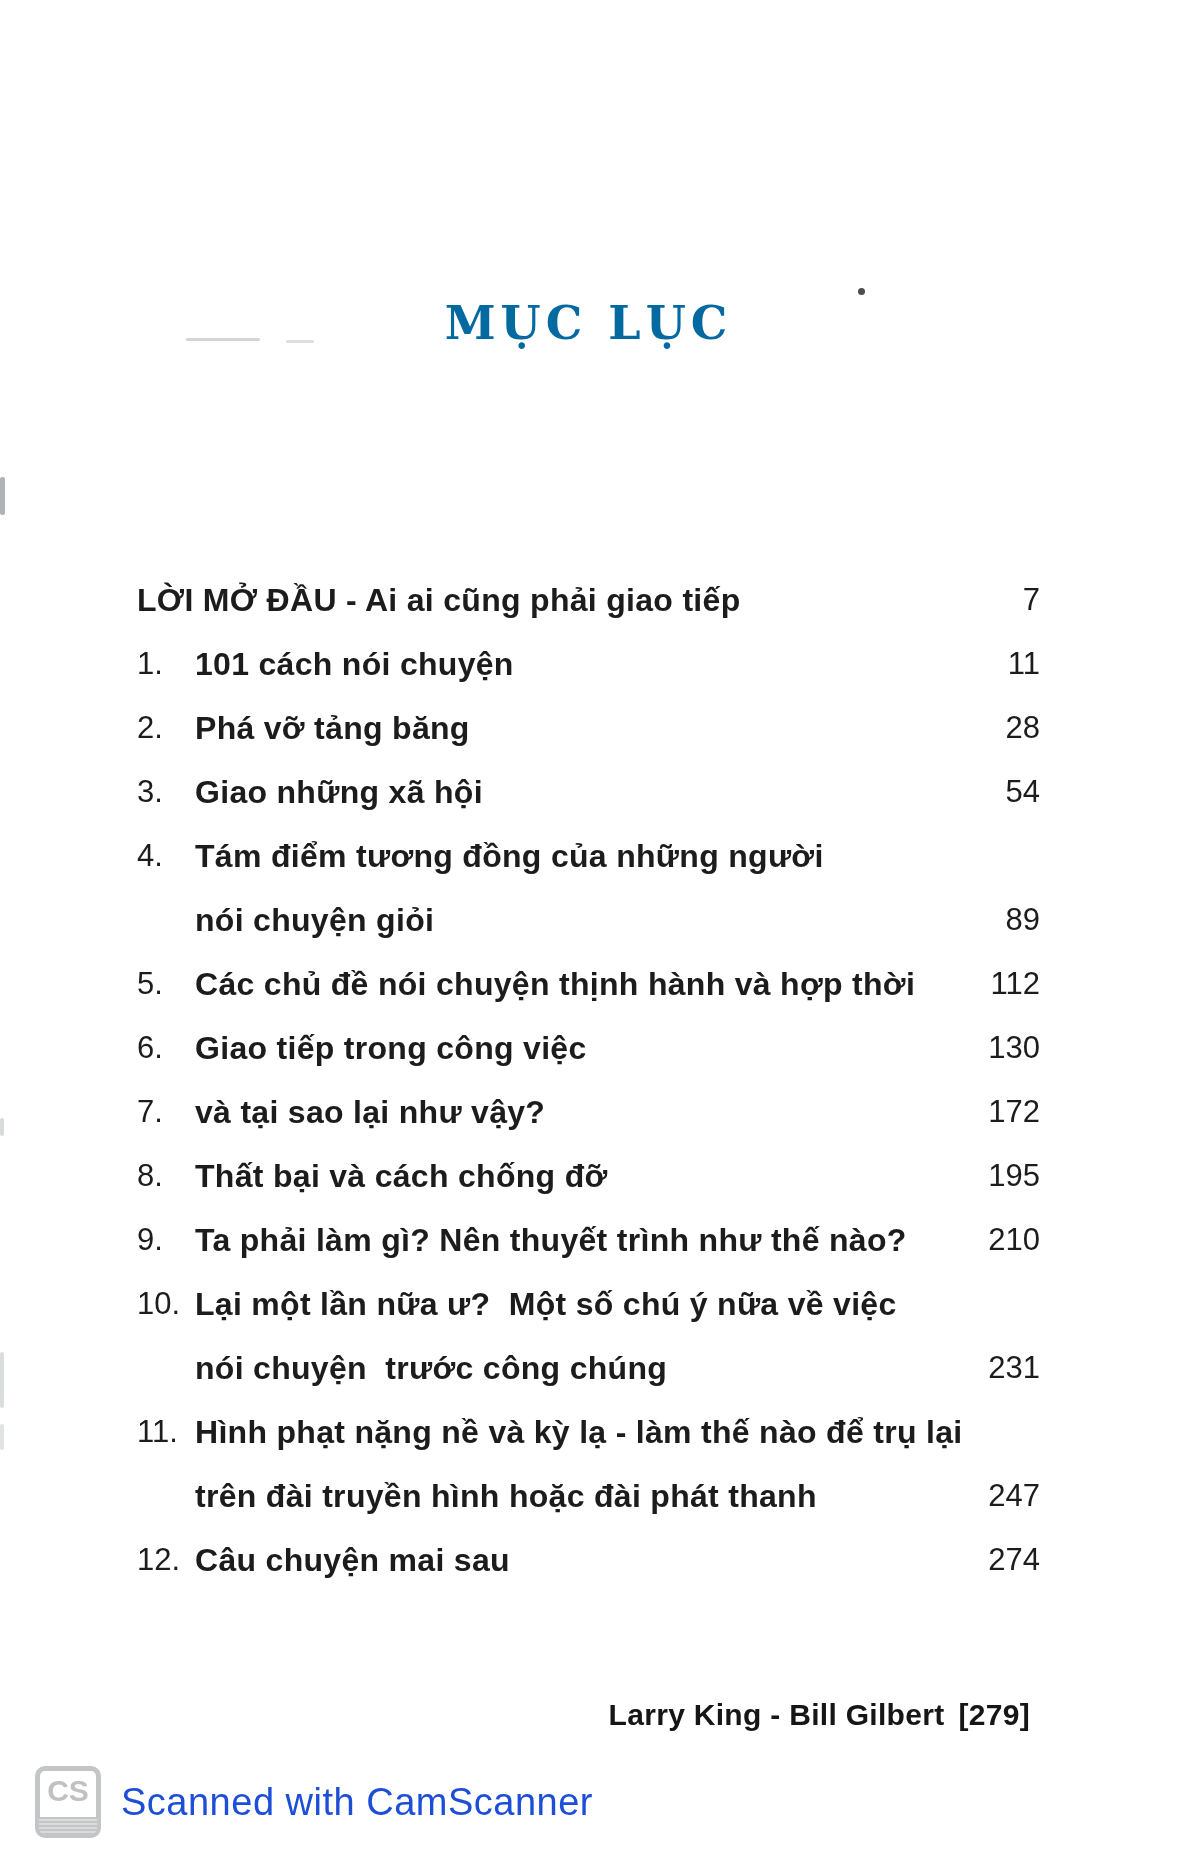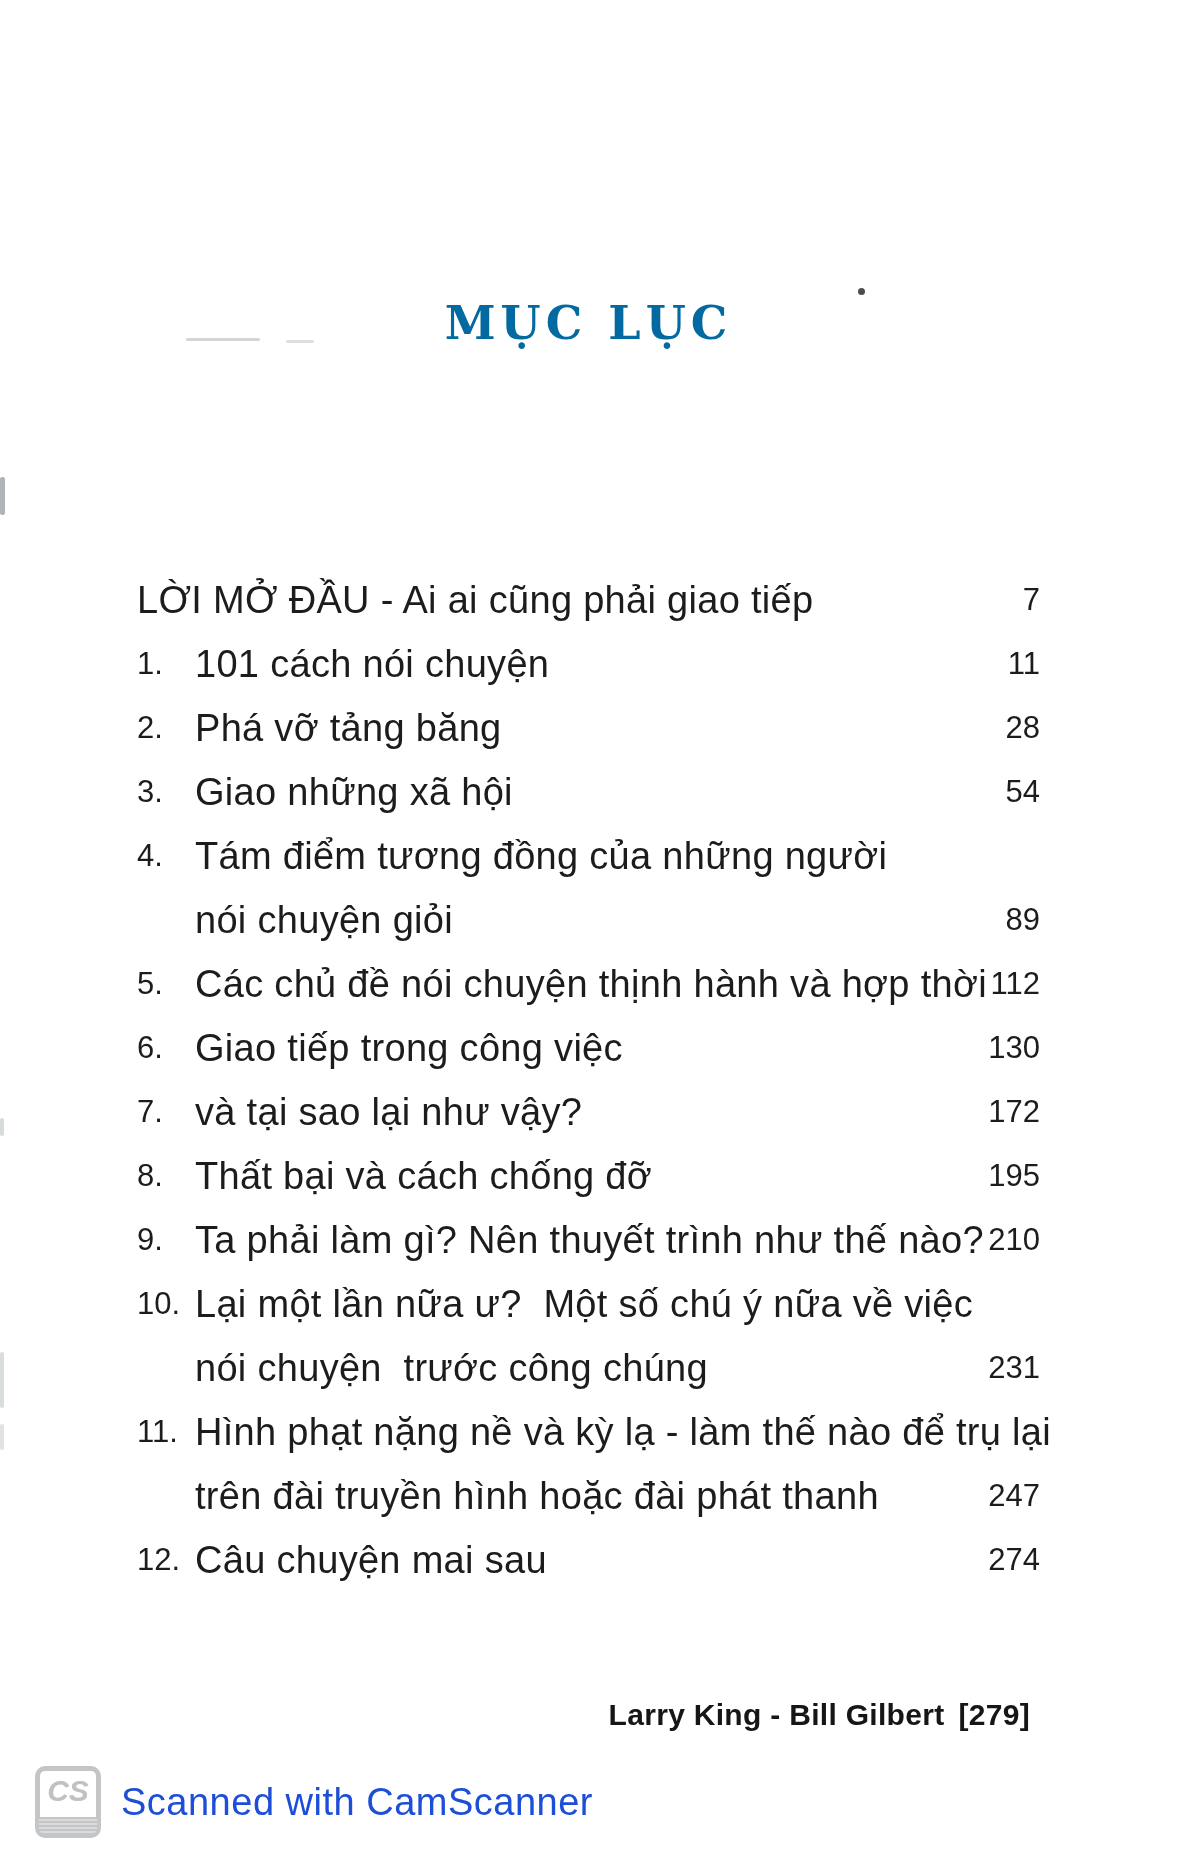--- a/index.html
+++ b/index.html
@@ -29,23 +29,24 @@
   .toc-row{
     position:relative;
     padding-left:58px;
   }
   .toc-row.intro{padding-left:0;}
   .toc-num{
     position:absolute;left:0;top:0;width:52px;
     font-size:31px;line-height:64px;
   }
   .toc-line{
-    font-size:38px;line-height:64px;
+    font-size:32px;line-height:64px;
     white-space:pre;
     letter-spacing:0.3px;
+    font-weight:bold;
   }
   .toc-page{
     position:absolute;right:0;bottom:0;
     font-size:31px;line-height:64px;
     text-align:right;
   }
   .footer{
     position:absolute;
     top:1698px;right:154px;
     font-weight:bold;
@@ -67,21 +68,20 @@
     border-radius:10px;
     background:#ffffff;
     display:flex;align-items:flex-start;justify-content:center;
   }
   .cs-logo-letters{
     font-weight:bold;
     font-size:30px;
     line-height:40px;
     color:#bfc1c3;
     letter-spacing:0px;
-    font-style:italic;
   }
   .cs-logo-pages{
     position:absolute;left:-1px;right:-1px;bottom:-1px;height:17px;
     background:repeating-linear-gradient(
       to bottom,#c3c5c7 0px,#c3c5c7 2px,#d9dbdd 2px,#d9dbdd 4px);
     border-radius:0 0 6px 6px;
   }
   .watermark-text{
     font-size:38px;
     color:#1d4ed8;

